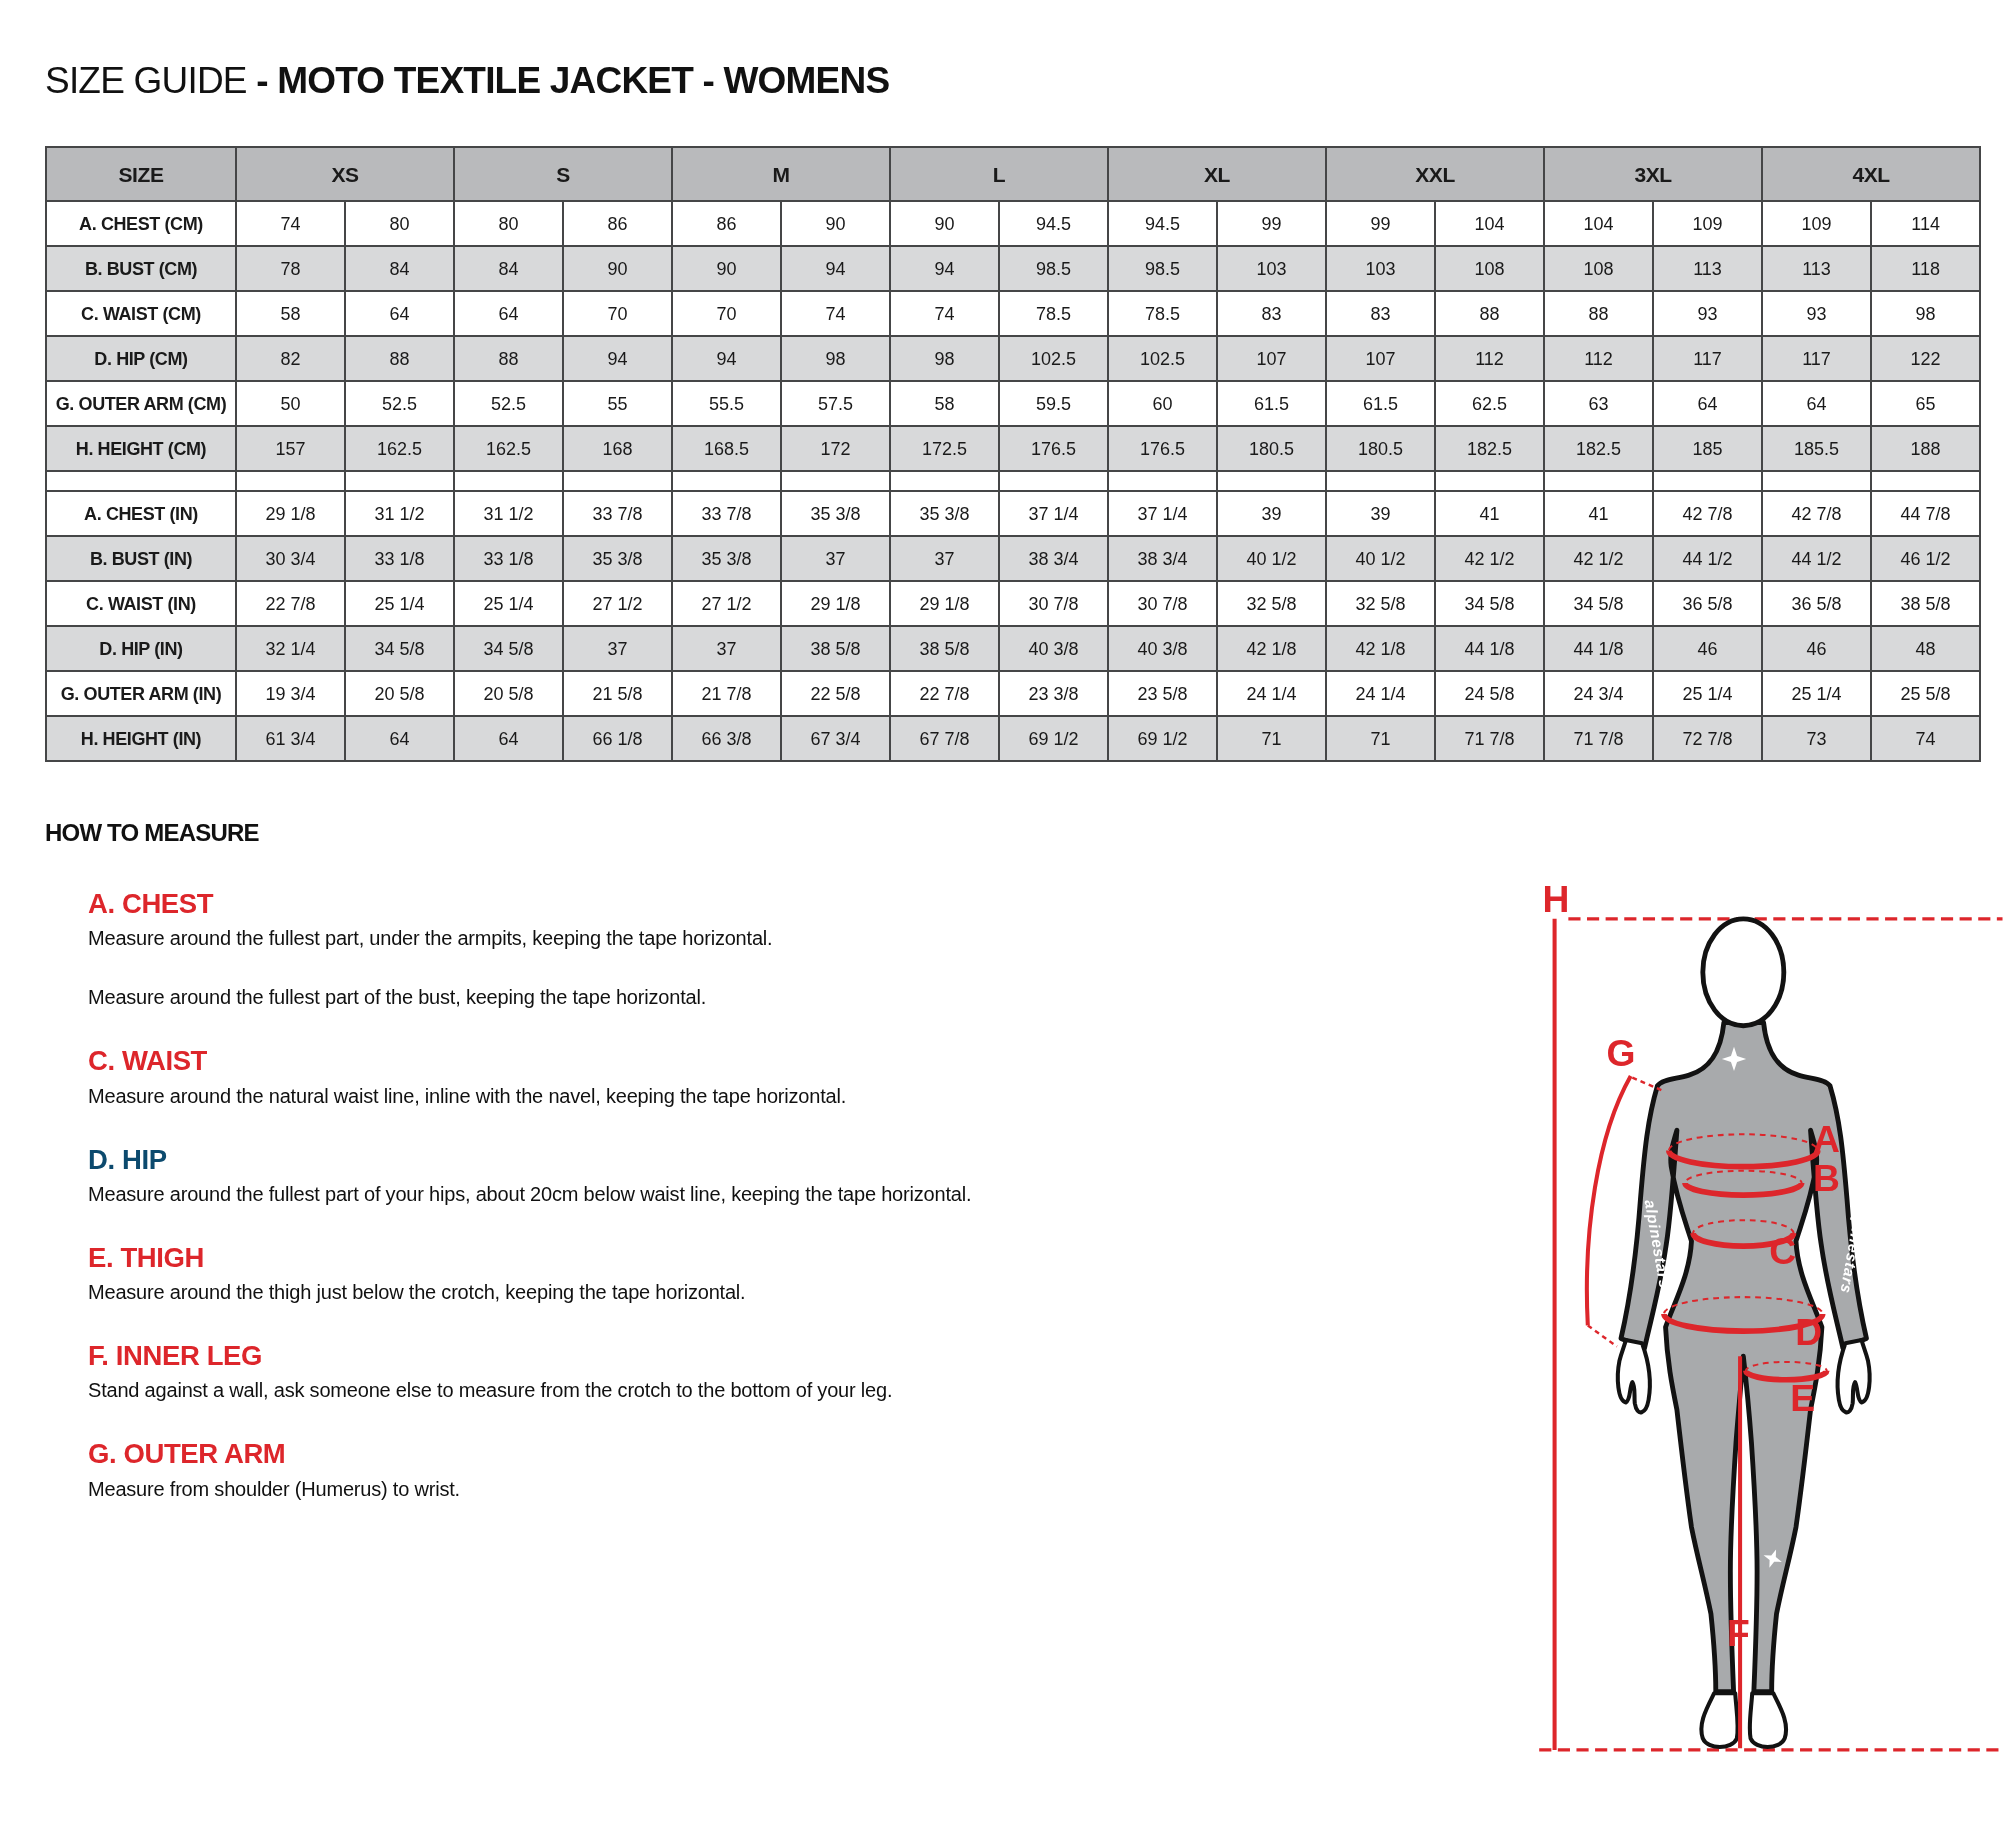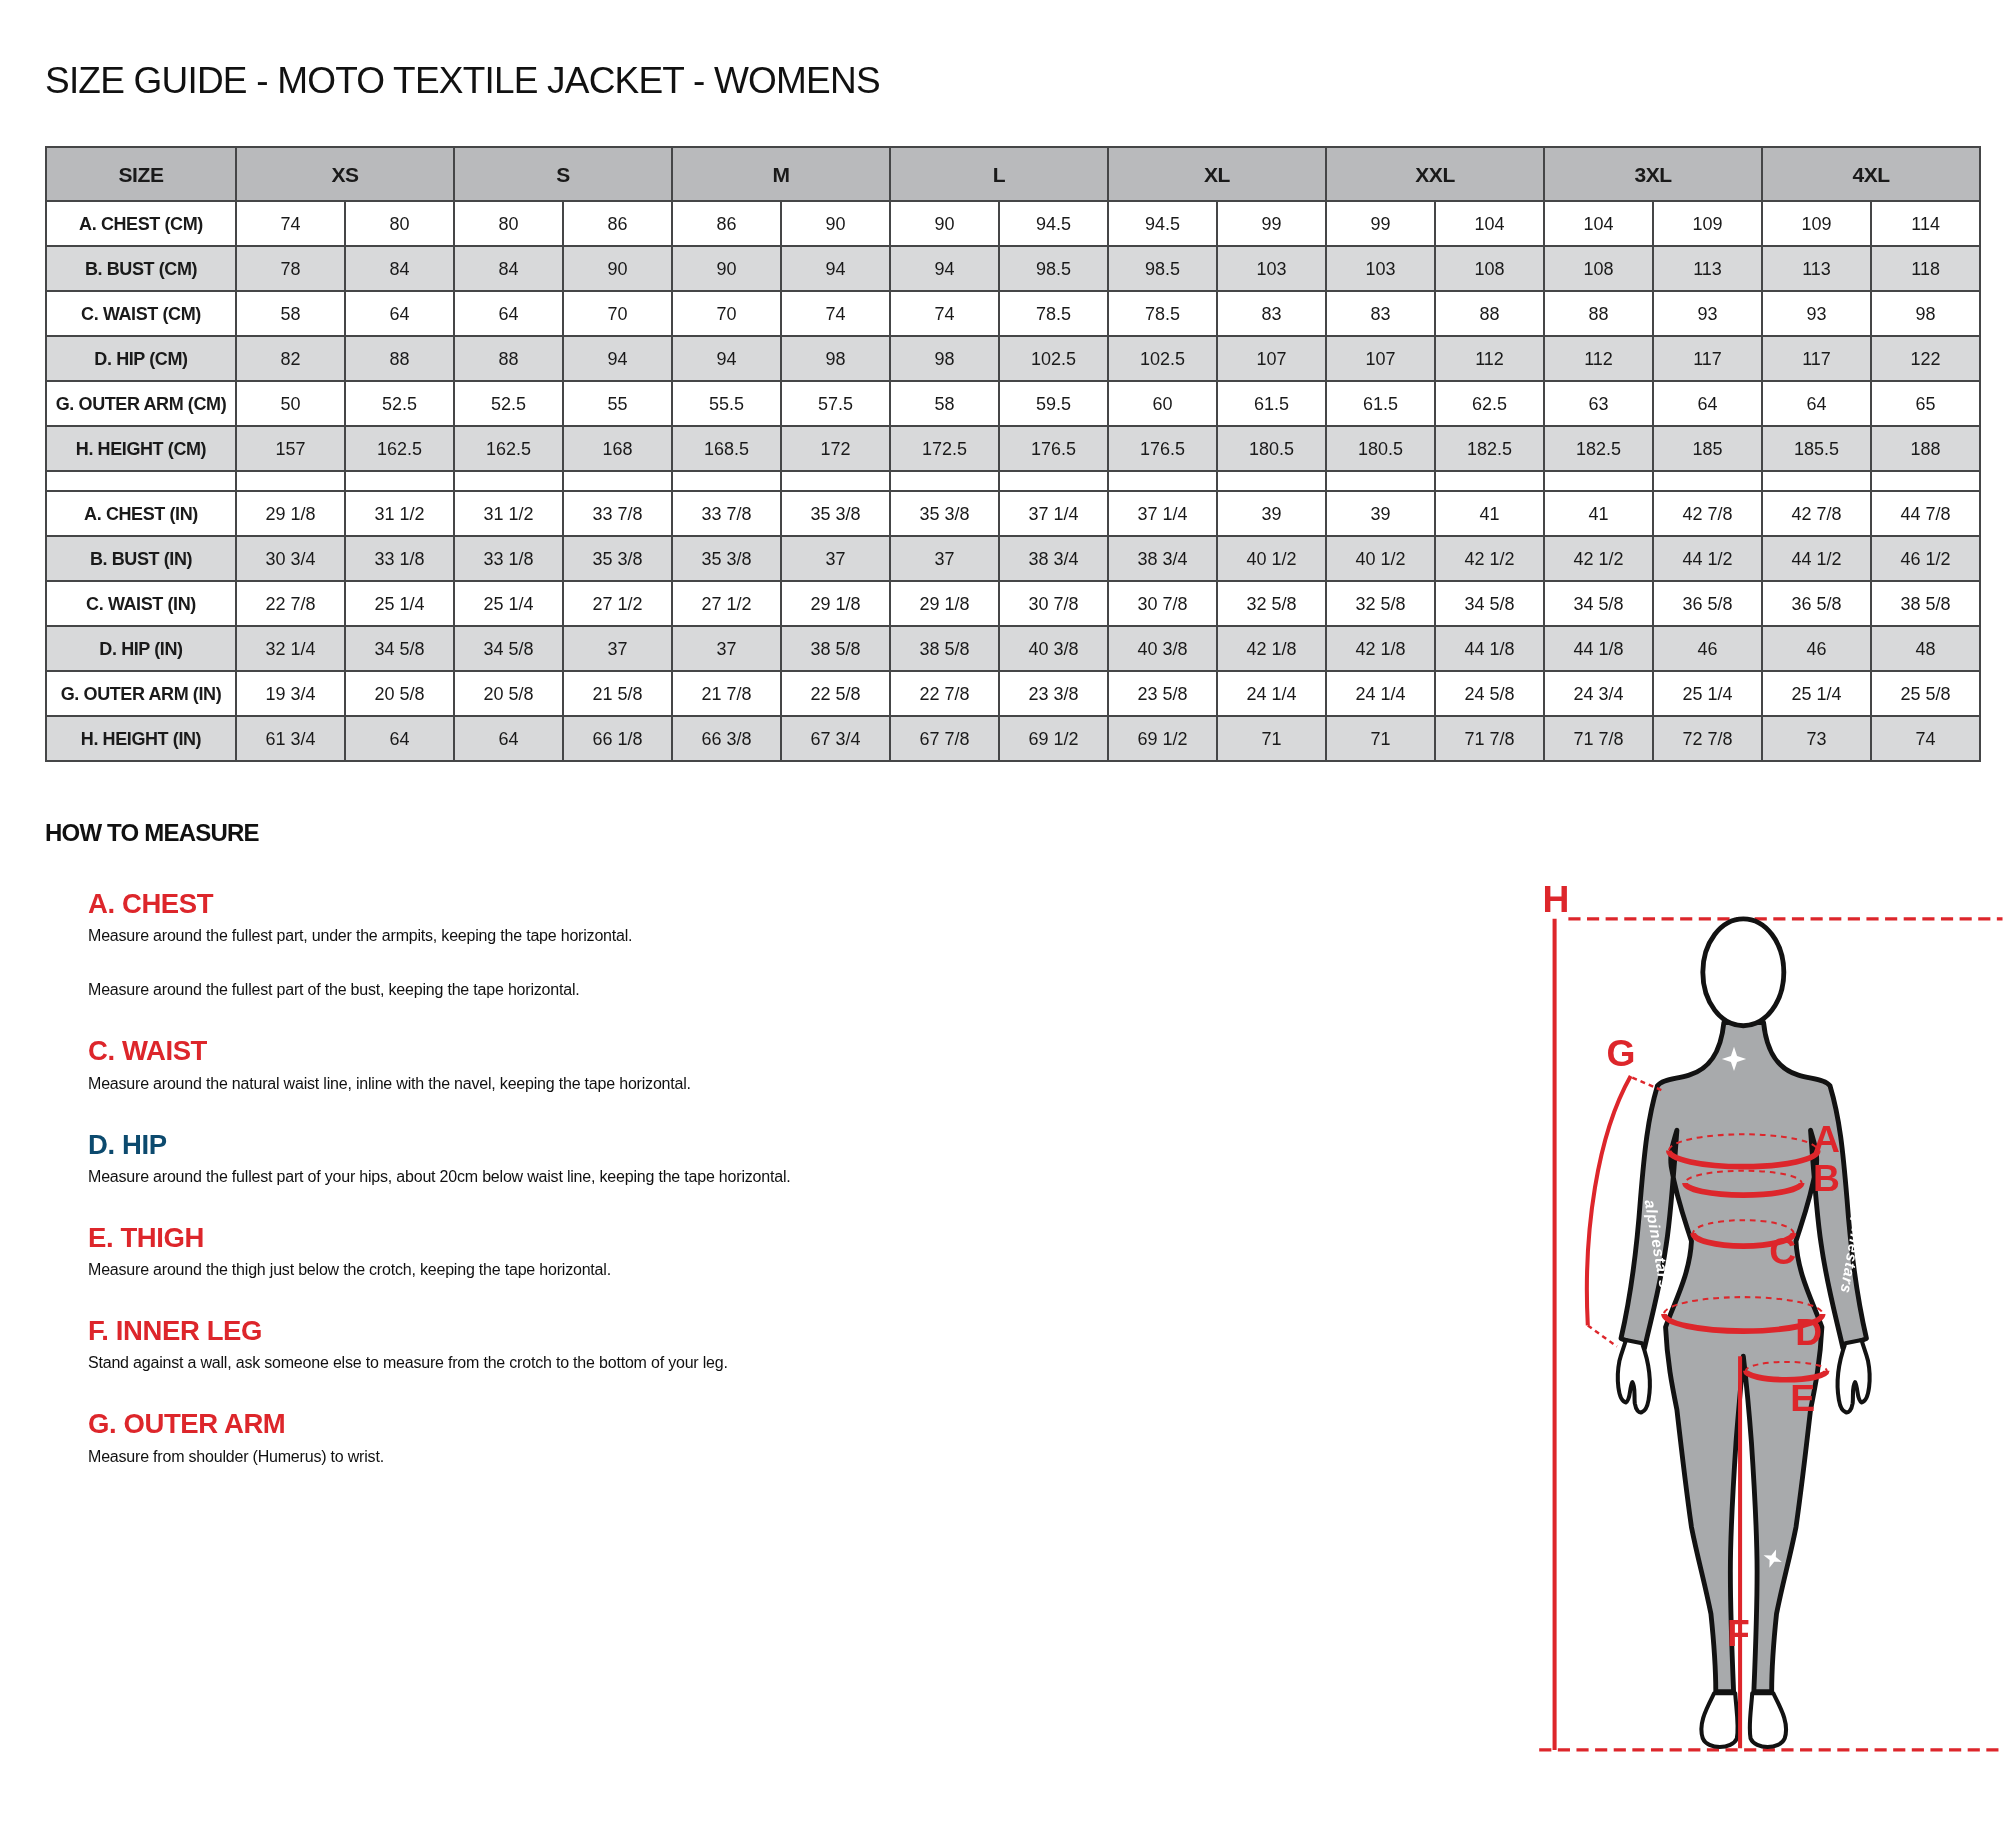--- a/index.html
+++ b/index.html
@@ -7,21 +7,21 @@
     width:2009px;height:1831px;position:relative;overflow:hidden;
     font-family:"Liberation Sans",sans-serif;color:#1a1a1a;
     -webkit-font-smoothing:antialiased;
   }
   .content{position:absolute;left:45px;top:0;width:1928px;}
   
   h1.page-title{
     margin:60px 0 0 0;font-size:37px;font-weight:400;letter-spacing:-0.8px;
     white-space:nowrap;color:#111;
   }
-  h1.page-title .t-bold{font-weight:400;text-align:right;}
+  h1.page-title .t-bold{font-weight:700;text-align:right;}
   
   table.size-table{
     border-collapse:collapse;table-layout:fixed;width:1926px;margin-top:44px;
   }
   table.size-table th,table.size-table td{
     border:2.4px solid #454647;padding:0;text-align:center;vertical-align:middle;
     font-size:18px;line-height:1;overflow:hidden;white-space:nowrap;
   }
   table.size-table thead th{
     background:#b9babc;font-weight:700;font-size:21px;height:52px;letter-spacing:-0.4px;
@@ -36,21 +36,21 @@
   
   h2.htm-heading{
     margin:57px 0 0 0;font-size:24px;font-weight:700;letter-spacing:-0.8px;color:#111;
   }
   .sections{margin-top:41px;width:1458px;margin-left:43px;}
   .measure-section{margin:0 0 36px 0;}
   .measure-section h3{
     margin:0 0 7.3px 0;font-size:27.5px;font-weight:700;letter-spacing:-0.4px;
   }
   .measure-section p{
-    margin:0;font-size:16px;font-weight:400;letter-spacing:-0.2px;color:#111;
+    margin:0;font-size:20px;font-weight:400;letter-spacing:-0.2px;color:#111;
     white-space:nowrap;
   }
   
   .figure-wrap{position:absolute;left:1523px;top:875px;width:486px;height:956px;}
   svg text.meas-letter{font-family:"Liberation Sans",sans-serif;font-weight:700;font-size:46px;}
   svg text.brand-mark{
     font-family:"Liberation Sans",sans-serif;font-weight:700;font-style:italic;
     font-size:19px;letter-spacing:1px;
   }
 </style>

